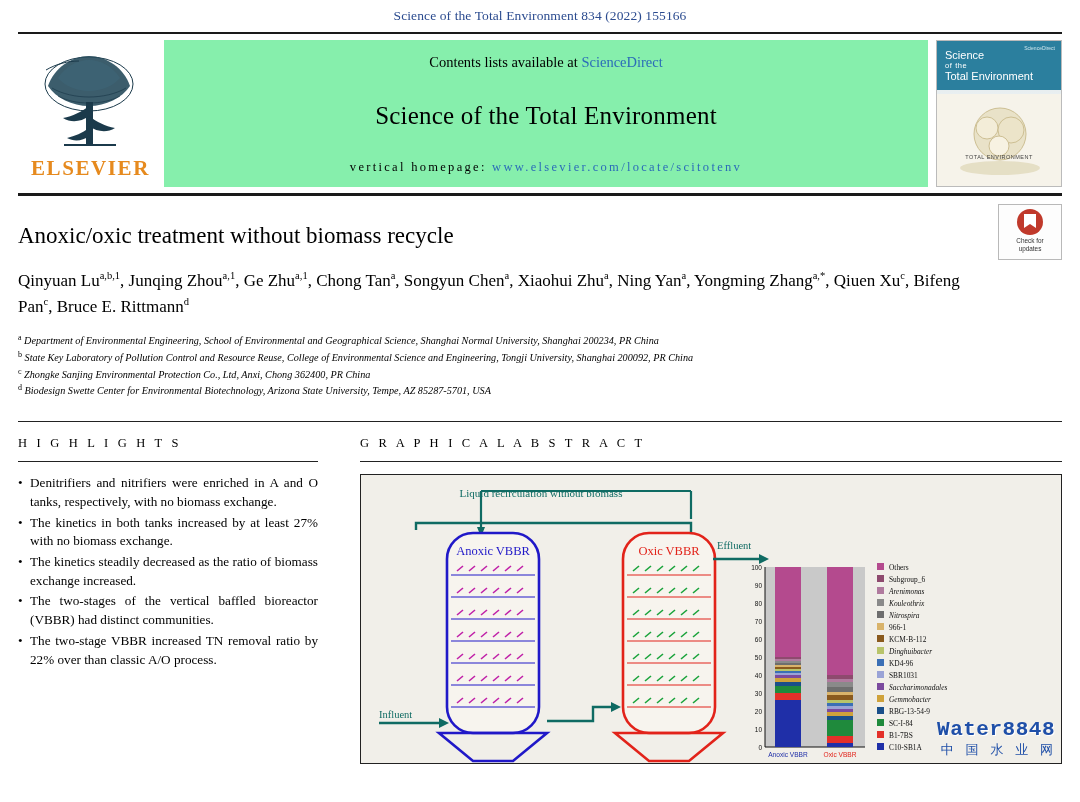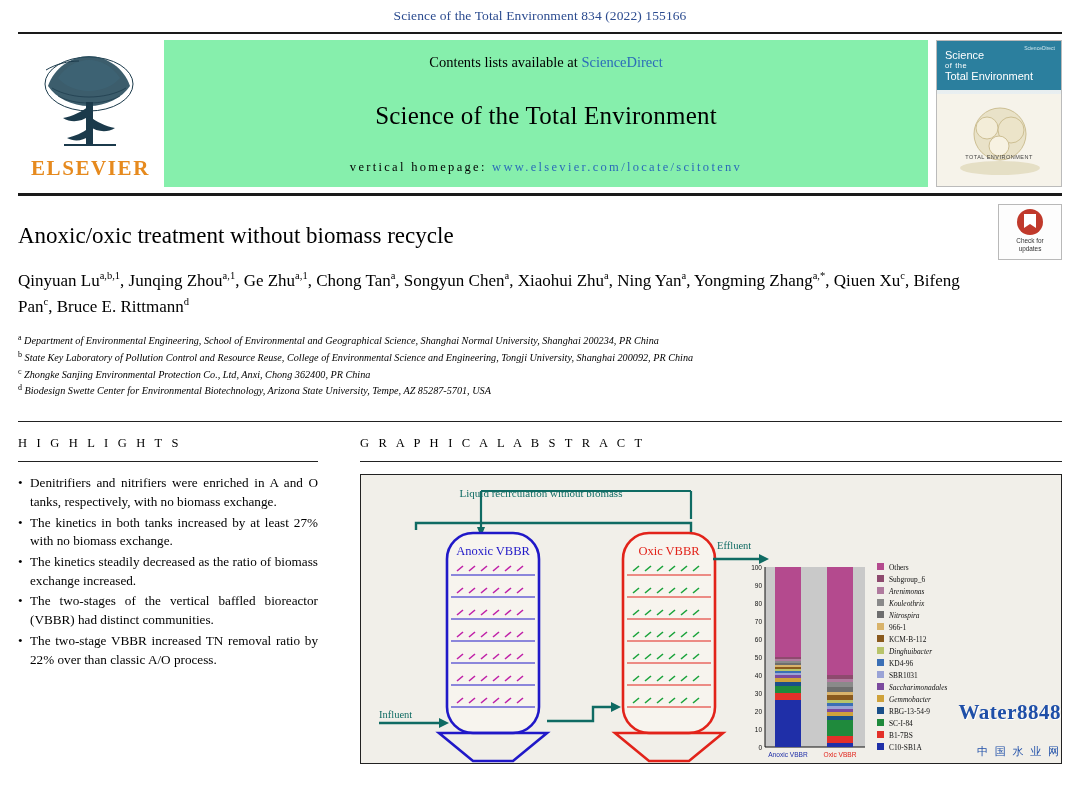--- a/index.html
+++ b/index.html
@@ -175,30 +175,30 @@
   
   .ga-box {
     border: 1px solid #222;
     background: #f1efe9;
     height: 290px;
     position: relative;
     overflow: hidden;
   }
   .ga-svg { position: absolute; inset: 0; }
   .watermark {
-    position: absolute; right: 0; bottom: 4px; text-align: right;
-    font-family: Liberation Serif, serif;
+    position: absolute; right: 6px; bottom: 4px; text-align: right;
+    font-family: Liberation Mono, monospace;
   }
   .wm1 {
     font-size: 21px; font-weight: 700; color: #1f4fa8;
     text-shadow: 1px 1px 0 #ffffff;
     letter-spacing: .5px;
   }
   .wm1 .num { color:#1f4fa8; }
-  .wm2 { font-size: 11px; color: #1f4fa8; letter-spacing: 2px; margin-top: 19px; }
+  .wm2 { font-size: 13px; color: #1f4fa8; letter-spacing: 2px; }
 </style>
 </head>
 <body>
 
 <div class="runhead">
   <span>Science of the Total Environment 834 (2022) 155166</span>
 </div>
 
 <div class="masthead">
 

